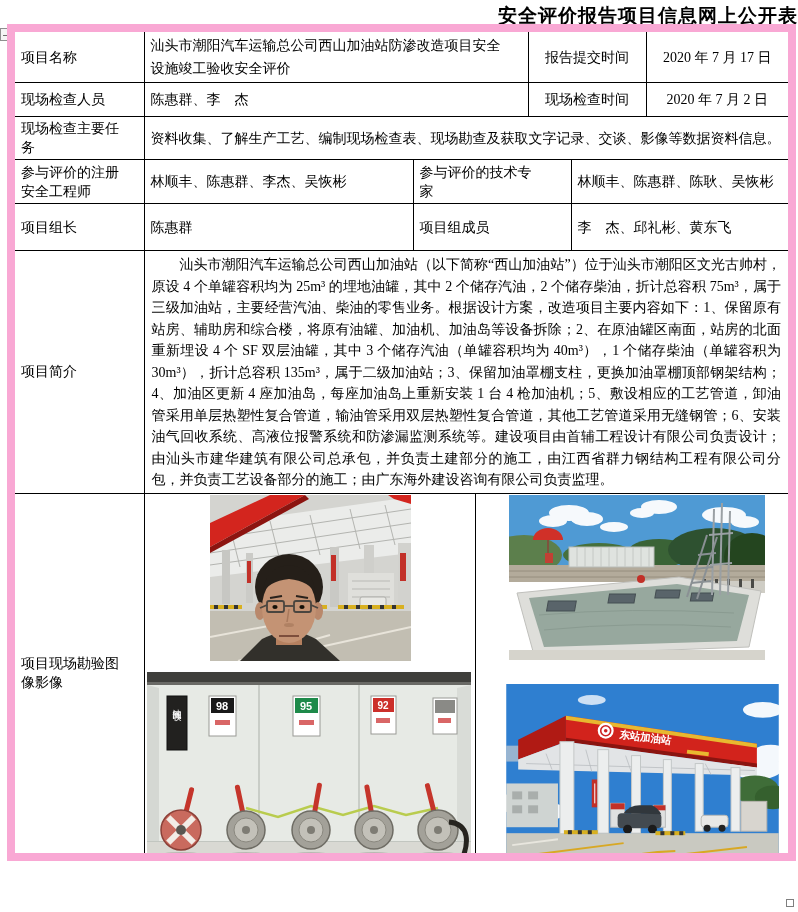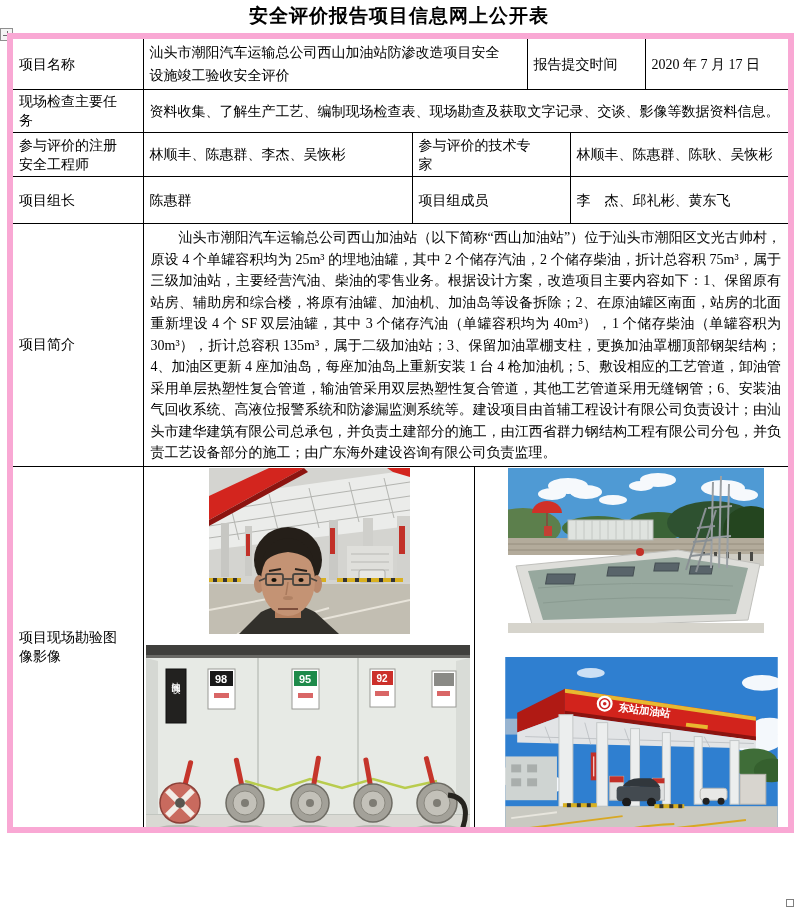--- a/index.html
+++ b/index.html
@@ -1,25 +1,25 @@
 <!DOCTYPE html>
 <html><head>
 <meta charset="utf-8">
 <style>
   *{box-sizing:border-box;}
   html,body{margin:0;padding:0;width:798px;height:912px;background:#fff;overflow:hidden;}
   body{font-family:"Liberation Serif","DejaVu Serif",serif;color:#000;position:relative;}
-  .title{position:absolute;top:3px;left:0;width:798px;text-align:center;font-weight:700;font-size:19px;
+  .title{position:absolute;top:3px;left:0;width:798px;text-align:right;font-weight:700;font-size:19px;
          font-family:"Liberation Sans","DejaVu Sans",sans-serif;letter-spacing:1px;}
-  table.form{position:absolute;left:7px;top:33px;width:783px;border-collapse:collapse;table-layout:fixed;
-         border:6px solid #f9a8d4;}
+  table.form{position:absolute;left:7px;top:24px;width:783px;border-collapse:collapse;table-layout:fixed;
+         border:8px solid #f9a8d4;}
   td{border:1px solid #000;font-size:14px;line-height:19px;padding:2px 6px;vertical-align:middle;overflow:hidden;}
   .lbl{display:inline-block;max-width:100px;}
   .lbl2{display:inline-block;max-width:118px;}
-  .ctr{text-align:left;}
+  .ctr{text-align:center;}
   .pr{padding-right:26px;line-height:23px;}
   .just{text-align:justify;line-height:21.5px;text-indent:28px;vertical-align:top;padding:3px 7px 2px 7px;}
   .pcell{padding:8px;position:relative;vertical-align:top;}
   .ph{position:absolute;overflow:hidden;}
   .ph svg{display:block;width:100%;height:100%;}
   .ph1{left:65px;top:1px;width:201px;height:166px;}
   .ph3{left:2px;top:178px;width:324px;height:197px;}
   .ph2{left:33px;top:1px;width:256px;height:165px;}
   .ph4{left:30px;top:190px;width:273px;height:182px;}
   .vtext{writing-mode:vertical-rl;letter-spacing:1px;}
@@ -45,20 +45,26 @@
     <col style="width:43px">
       <col style="width:75px">
       <col style="width:146px">
   </colgroup>
   <tbody>
       <tr style="height:51px">
     <td><span class="lbl">项目名称</span></td>
     <td colspan="3" class="pr"><span>汕头市潮阳汽车运输总公司西山加油站防渗改造项目安全设施竣工验收安全评价</span></td>
     <td colspan="2" class="ctr"><span class="lbl2">报告提交时间</span></td>
     <td class="ctr"><span>2020 年 7 月 17 日</span></td>
+  </tr>
+  <tr style="height:34px">
+    <td><span class="lbl">现场检查人员</span></td>
+    <td colspan="3"><span>陈惠群、李　杰</span></td>
+    <td colspan="2" class="ctr"><span class="lbl2">现场检查时间</span></td>
+    <td class="ctr"><span>2020 年 7 月 2 日</span></td>
   </tr>
   <tr style="height:41px">
     <td><span class="lbl">现场检查主要任务</span></td>
     <td colspan="6"><span>资料收集、了解生产工艺、编制现场检查表、现场勘查及获取文字记录、交谈、影像等数据资料信息。</span></td>
   </tr>
   <tr style="height:44px">
     <td><span class="lbl">参与评价的注册安全工程师</span></td>
     <td><span>林顺丰、陈惠群、李杰、吴恢彬</span></td>
     <td colspan="3"><span class="lbl2">参与评价的技术专家</span></td>
     <td colspan="2"><span>林顺丰、陈惠群、陈耿、吴恢彬</span></td>

